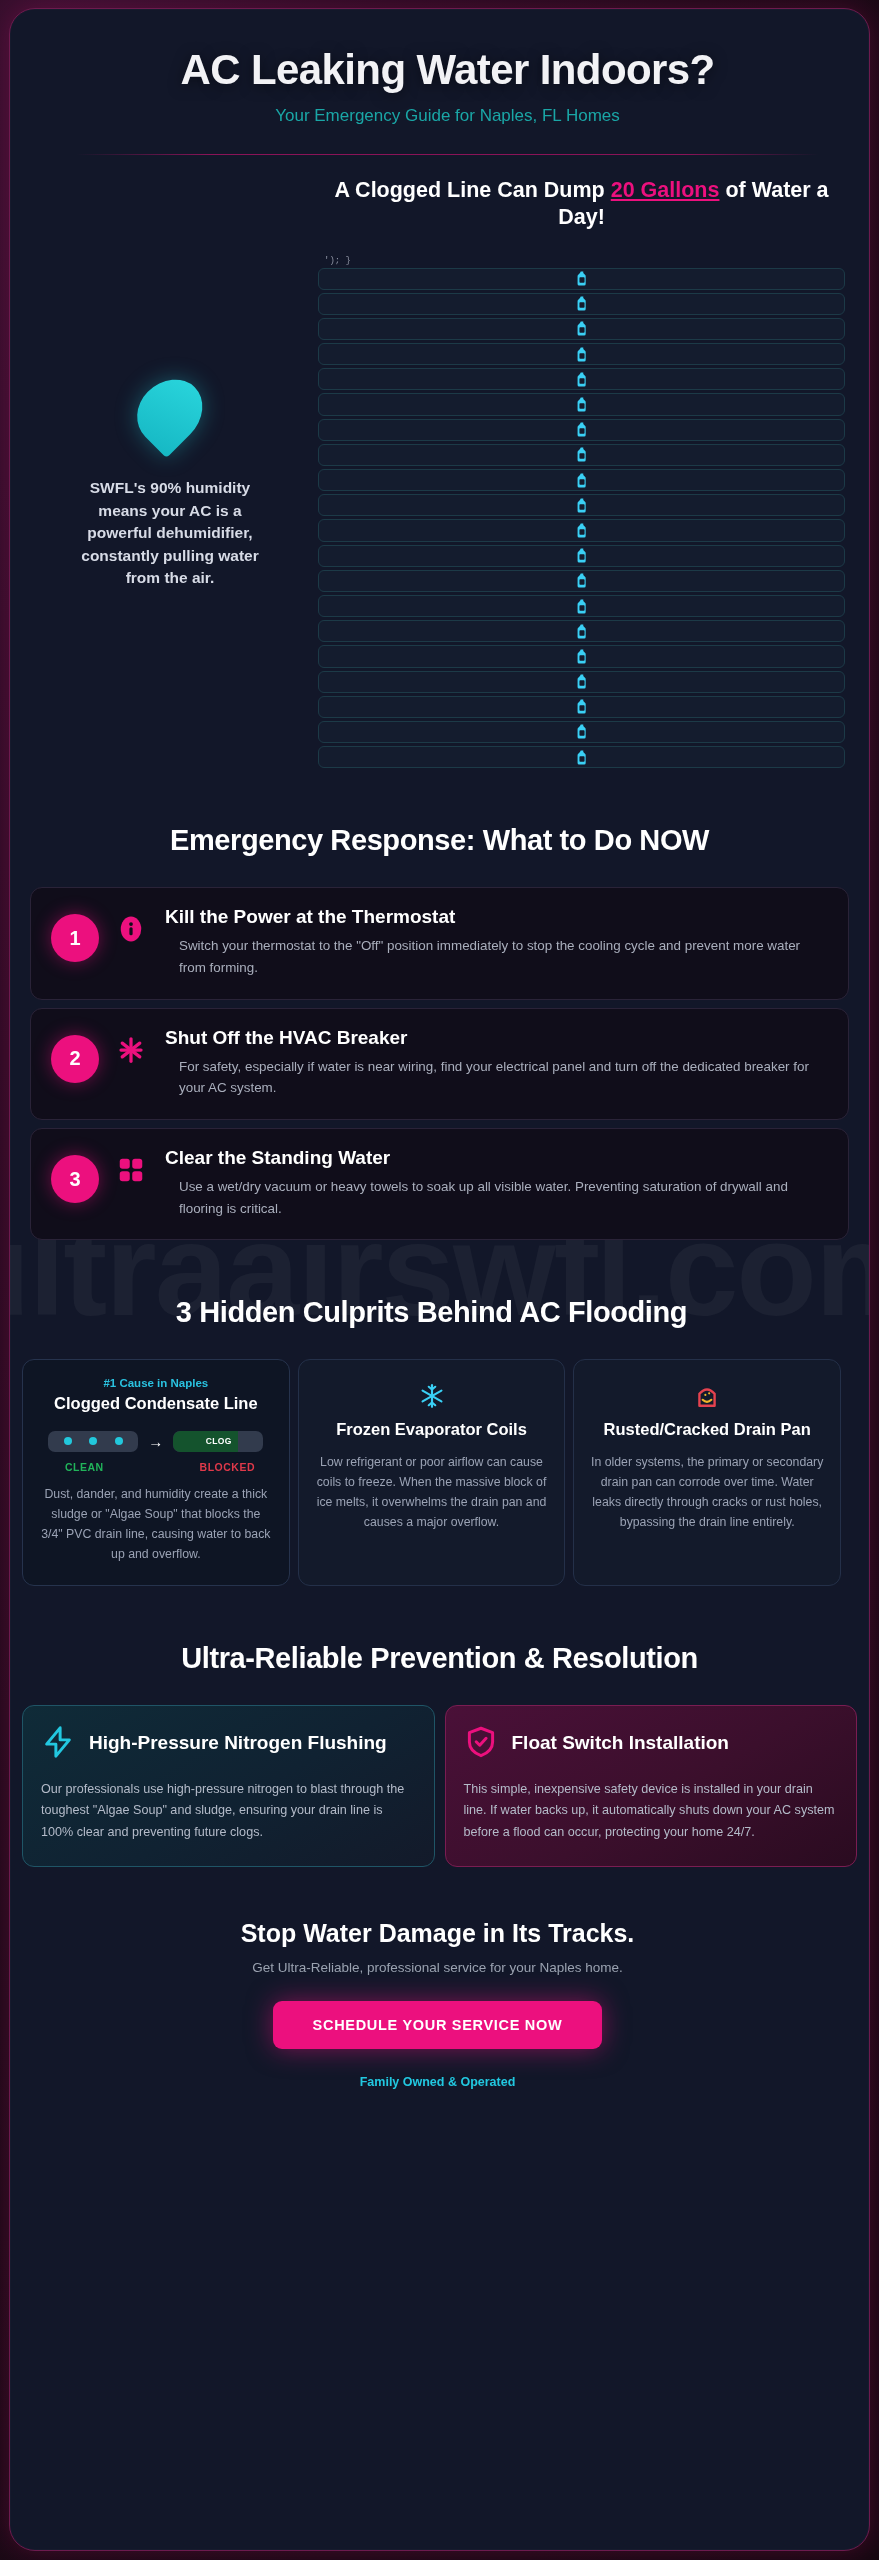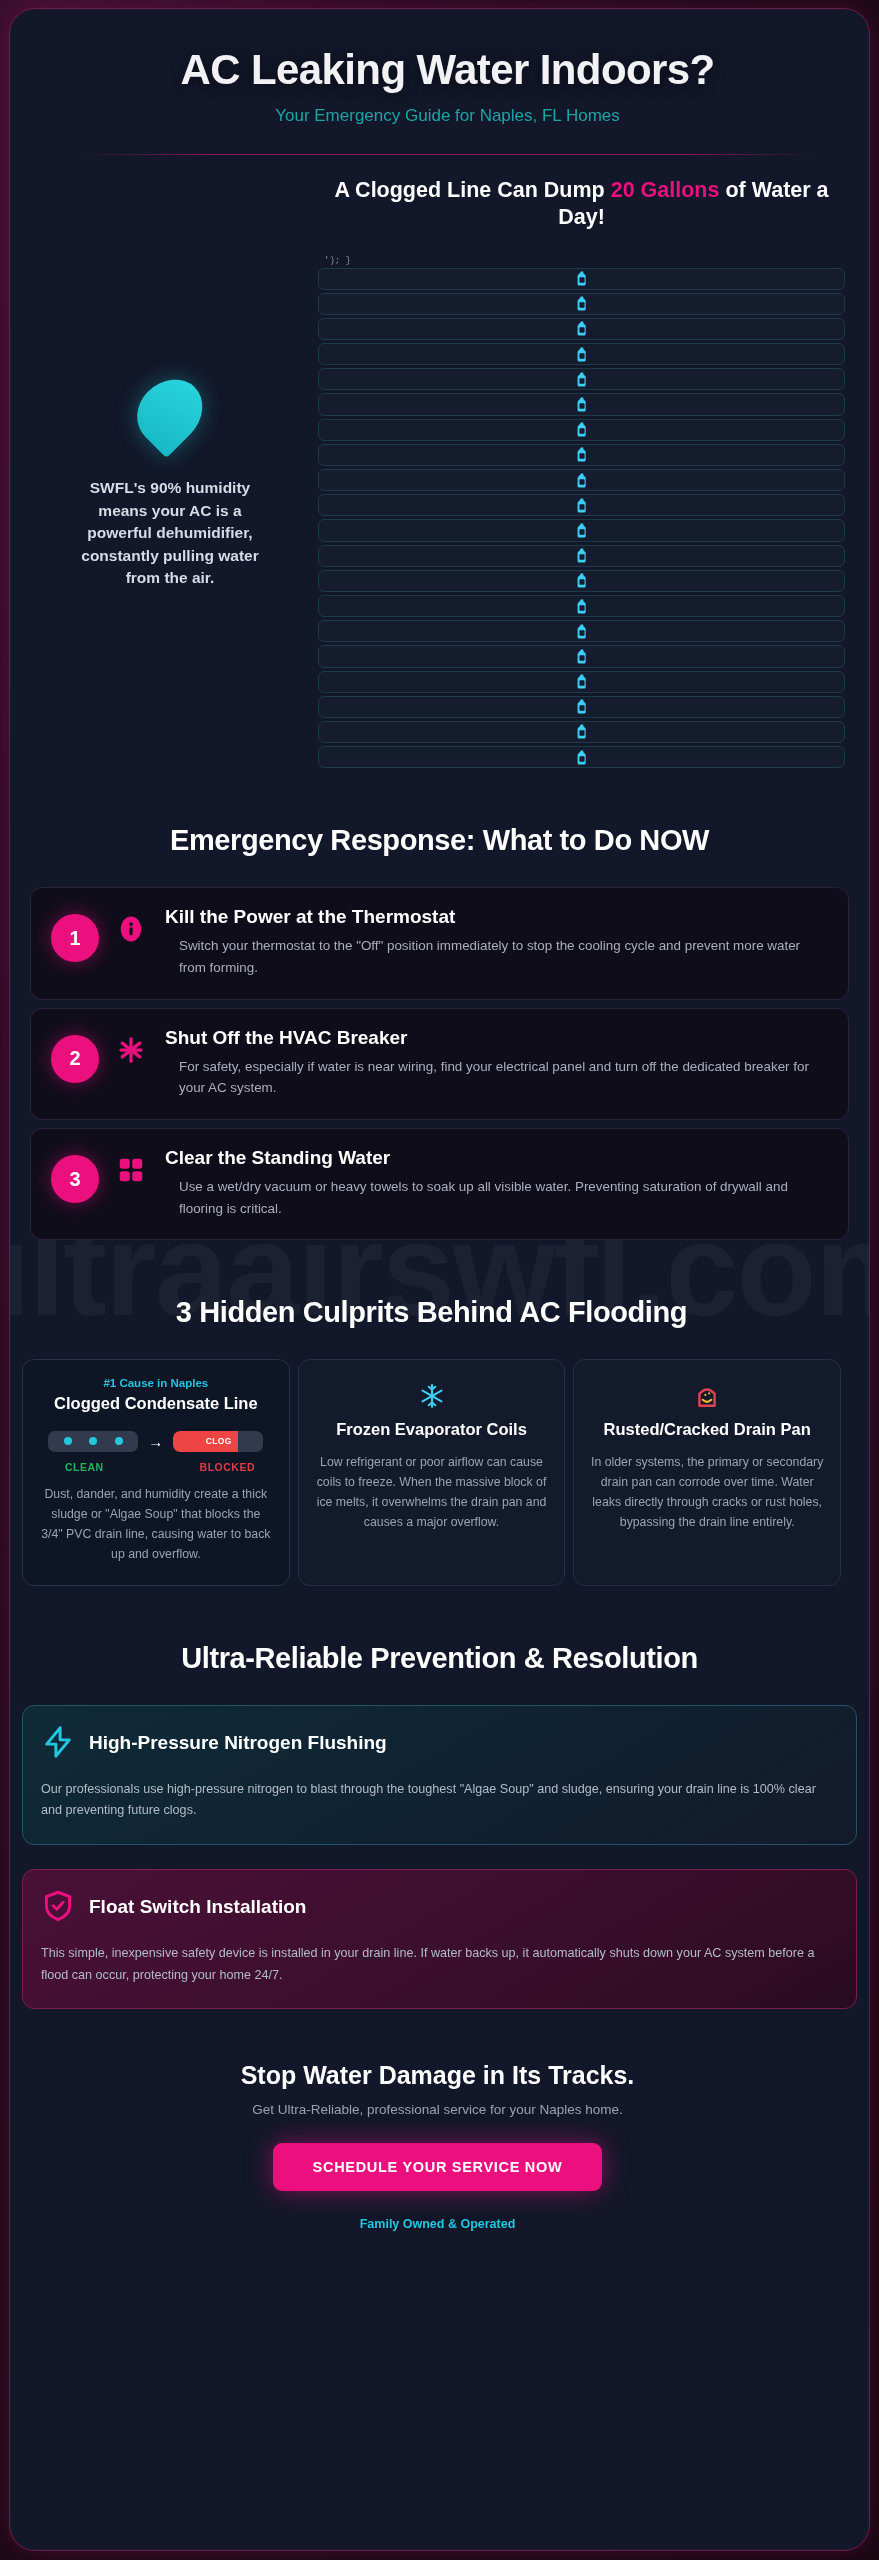--- a/index.html
+++ b/index.html
@@ -74,21 +74,21 @@
   }
   #viz .left p {
     font-size:15.5px; font-weight:bold; line-height:1.45;
     color:#d7dbe6; text-align:center; max-width:180px;
   }
   #viz .right { flex:1 1 auto; padding-right:4px; }
   #gallons-title {
     font-size:21.5px; font-weight:bold; color:#ffffff;
     text-align:center; line-height:1.26; padding:0 16px;
   }
-  #gallons-title .hl { color:#ec107e; }
+  #gallons-title .hl { color:#ec107e;text-decoration:underline; }
   #artifact {
     margin-top:24px; padding-left:6px;
     font-size:9px; color:#8e93a3;
     font-family:"Liberation Mono", monospace;
   }
   #bucket-grid {
     margin-top:2px;
     display:flex; flex-direction:column; gap:3px;
   }
   .bucket-row {
@@ -159,34 +159,34 @@
   .pipe-vis { margin-top:16px; display:flex; align-items:center; justify-content:center; gap:10px; }
   .pipe {
     width:90px; height:21px; border-radius:7px; background:#323b4d;
     display:flex; align-items:center; justify-content:space-around; padding:0 7px;
     position:relative; overflow:hidden;
   }
   .pipe .dot { width:8px; height:8px; border-radius:50%; background:#22c8dc; }
   .pipe.blocked { justify-content:flex-start; padding:0; }
   .pipe .clogfill {
     position:absolute; left:0; top:0; bottom:0; width:72%;
-    background:#ef4444; border-radius:7px 0 0 7px;
+    background:#14532d; border-radius:7px 0 0 7px;
     display:flex; align-items:center; justify-content:center;
   }
   .pipe .clogfill span { font-size:8.5px; font-weight:bold; color:#fff; letter-spacing:.4px; padding-left:26px; }
   .arrow { color:#ffffff; font-size:15px; line-height:1; }
   .pipe-labels { margin-top:9px; display:flex; align-items:center; justify-content:center; gap:19px; }
   .pipe-labels .lab { width:90px; font-size:10.5px; font-weight:bold; letter-spacing:.5px; }
   .pipe-labels .clean { color:#21b35a; }
   .pipe-labels .blocked { color:#e0394a; }
   .pipe-labels .spacer { width:15px; }
 
   
   #prevention { padding:56px 10px 0 10px; }
-  #prev-cards { margin-top:30px; display:flex; gap:24px; padding:0 2px;flex-direction:column; }
+  #prev-cards { margin-top:30px; display:flex; gap:10px; padding:0 2px; }
   .prev {
     flex:1 1 0; min-width:0; border-radius:12px; padding:19px 18px 22px 18px;
   }
   .prev.teal {
     background:linear-gradient(150deg,#0f2b38 0%, #102232 55%, #131a2a 100%);
     border:1px solid #1f5566;
   }
   .prev.magenta {
     background:linear-gradient(150deg,#4a1038 0%, #3b0f2c 55%, #2a0b20 100%);
     border:1px solid #7a1d52;

